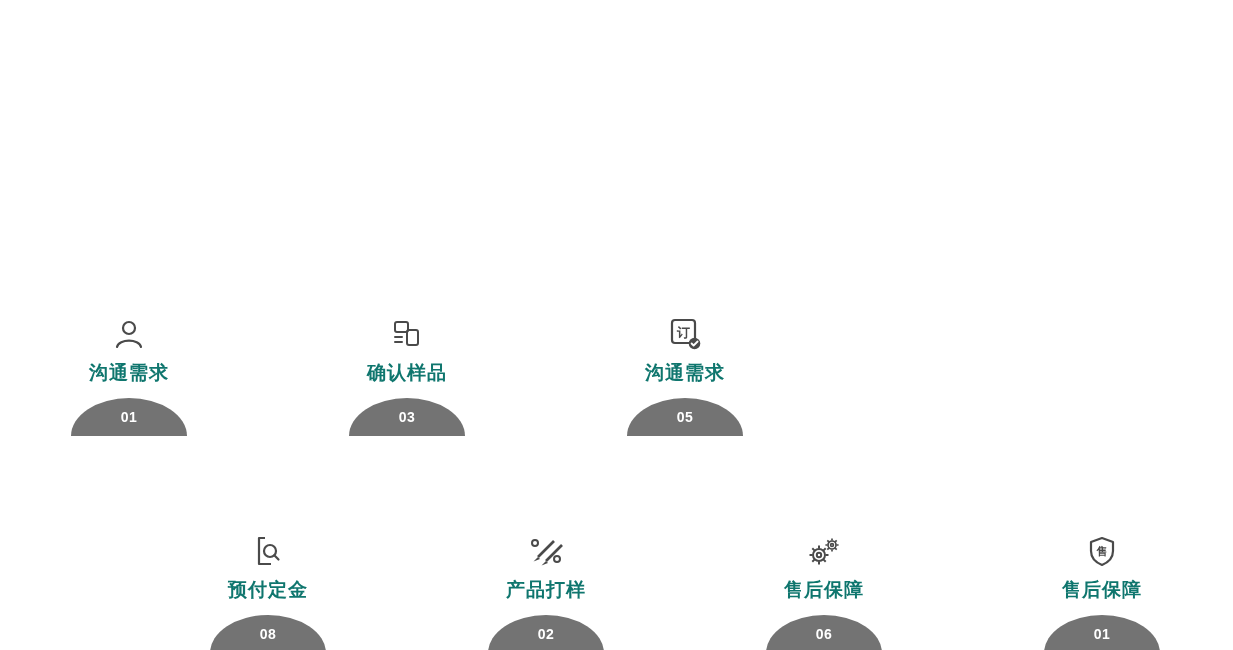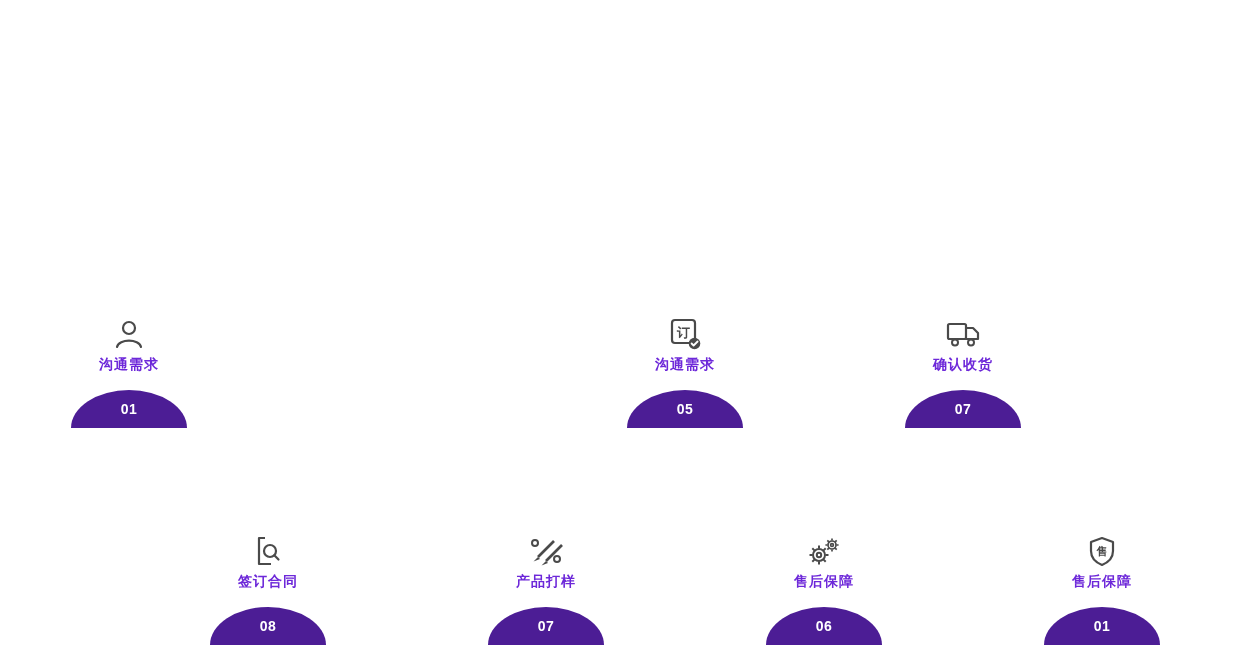--- a/index.html
+++ b/index.html
@@ -22,33 +22,33 @@
   .step.row-top { top: 317px; }
   .step.row-bottom { top: 534px; }
   .step .icon {
     height: 34px;
     display: flex;
     align-items: center;
     justify-content: center;
     color: #4a4a4a;
   }
   .step .label {
-    margin-top: 2px;
-    font-size: 14px;
+    margin-top: 10px;
+    font-size: 19px;
     line-height: 23px;
     font-weight: bold;
-    color: #6d28d9;
+    color: #0f766e;
     letter-spacing: 1px;
     white-space: nowrap;
   }
   .step .dome {
     margin-top: 14px;
     width: 116px;
     height: 38px;
-    background: #4c1d95;
+    background: #737373;
     border-radius: 58px 58px 0 0 / 38px 38px 0 0;
     display: flex;
     align-items: center;
     justify-content: center;
   }
   .step .num {
     color: #ffffff;
     font-size: 14px;
     font-weight: bold;
     letter-spacing: 0.5px;
@@ -70,81 +70,80 @@
         <circle cx="17" cy="10" r="6" fill="none" stroke="currentColor" stroke-width="2.2"></circle>
         <path d="M5 29 C 7 20.5, 27 20.5, 29 29" fill="none" stroke="currentColor" stroke-width="2.2" stroke-linecap="round"></path>
       </svg>
     </div>
     <div class="label">沟通需求</div>
     <div class="dome">
       <span class="num">01</span>
     </div>
   </div>
 
+  <div class="step row-top" style="left:327px">
+    <div class="icon">
+      <svg width="34" height="32" viewBox="0 0 34 32">
+        <rect x="5" y="4" width="13" height="10" rx="2" fill="none" stroke="currentColor" stroke-width="2"></rect>
+        <path d="M5 19 h7 M5 24 h7" stroke="currentColor" stroke-width="2" stroke-linecap="round"></path>
+        <rect x="17" y="12" width="11" height="15" rx="2" fill="none" stroke="currentColor" stroke-width="2"></rect>
+      </svg>
+    </div>
+    <div class="label">确认样品</div>
+    <div class="dome">
+      <span class="num">03</span>
+    </div>
+  </div>
 
   <div class="step row-top" style="left:605px">
     <div class="icon">
       <svg width="36" height="34" viewBox="0 0 36 34">
         <rect x="5" y="3" width="23" height="23" rx="3" fill="none" stroke="currentColor" stroke-width="2.2"></rect>
         <text x="16.5" y="19.5" font-size="13" text-anchor="middle" fill="currentColor" class="icon-glyph-text">订</text>
         <circle cx="27.5" cy="26.5" r="5.8" fill="currentColor"></circle>
         <path d="M24.6 26.5 l2 2 l4 -4" stroke="#ffffff" stroke-width="1.8" fill="none" stroke-linecap="round" stroke-linejoin="round"></path>
       </svg>
     </div>
     <div class="label">沟通需求</div>
     <div class="dome">
       <span class="num">05</span>
     </div>
   </div>
 
-  <div class="step row-top" style="left:883px">
-    <div class="icon">
-      <svg width="38" height="32" viewBox="0 0 38 32">
-        <rect x="4" y="6" width="18" height="15" rx="1.5" fill="none" stroke="currentColor" stroke-width="2.2"></rect>
-        <path d="M22 10 h7 l5 5 v6 h-12" fill="none" stroke="currentColor" stroke-width="2.2" stroke-linejoin="round"></path>
-        <circle cx="11" cy="24.5" r="3" fill="none" stroke="currentColor" stroke-width="2"></circle>
-        <circle cx="27" cy="24.5" r="3" fill="none" stroke="currentColor" stroke-width="2"></circle>
-      </svg>
-    </div>
-    <div class="label">确认收货</div>
-    <div class="dome">
-      <span class="num">07</span>
-    </div>
-  </div>
 
   <div class="step row-bottom" style="left:188px">
     <div class="icon">
       <svg width="34" height="32" viewBox="0 0 34 32">
         <path d="M14 3 H8 V29 H20" fill="none" stroke="currentColor" stroke-width="2.2" stroke-linejoin="round"></path>
         <circle cx="19" cy="16" r="6" fill="none" stroke="currentColor" stroke-width="2.2"></circle>
         <path d="M23.3 20.3 L27.5 24.5" stroke="currentColor" stroke-width="2.2" stroke-linecap="round"></path>
       </svg>
     </div>
-    <div class="label">签订合同</div>
+    <div class="label">预付定金</div>
     <div class="dome">
       <span class="num">08</span>
     </div>
   </div>
 
   <div class="step row-bottom" style="left:466px">
     <div class="icon">
       <svg width="36" height="32" viewBox="0 0 36 32">
         <g stroke="currentColor" stroke-width="2.6" fill="none">
           <path d="M10 22 L26 6"></path>
           <path d="M18 26 L34 10"></path>
         </g>
         <path d="M10 22 L5.5 26.5 L12 24 Z" fill="currentColor"></path>
         <path d="M18 26 L13.5 30.5 L20 28 Z" fill="currentColor"></path>
         <circle cx="7" cy="8" r="3" fill="none" stroke="currentColor" stroke-width="2"></circle>
         <circle cx="29" cy="24" r="3" fill="none" stroke="currentColor" stroke-width="2"></circle>
       </svg>
     </div>
     <div class="label">产品打样</div>
     <div class="dome">
-      <span class="num">07</span>
+      <span class="num">02</span>
     </div>
   </div>
 
   <div class="step row-bottom" style="left:744px">
     <div class="icon">
       <svg width="34" height="32" viewBox="0 0 34 32">
         <g stroke="currentColor" stroke-width="2" fill="none">
           <circle cx="12" cy="20" r="6"></circle>
           <circle cx="12" cy="20" r="2.2"></circle>
           <path d="M18.5 20 L21.5 20 M16.6 24.6 L18.7 26.7 M12 26.5 L12 29.5 M7.4 24.6 L5.3 26.7 M5.5 20 L2.5 20 M7.4 15.4 L5.3 13.3 M12 13.5 L12 10.5 M16.6 15.4 L18.7 13.3"></path>

